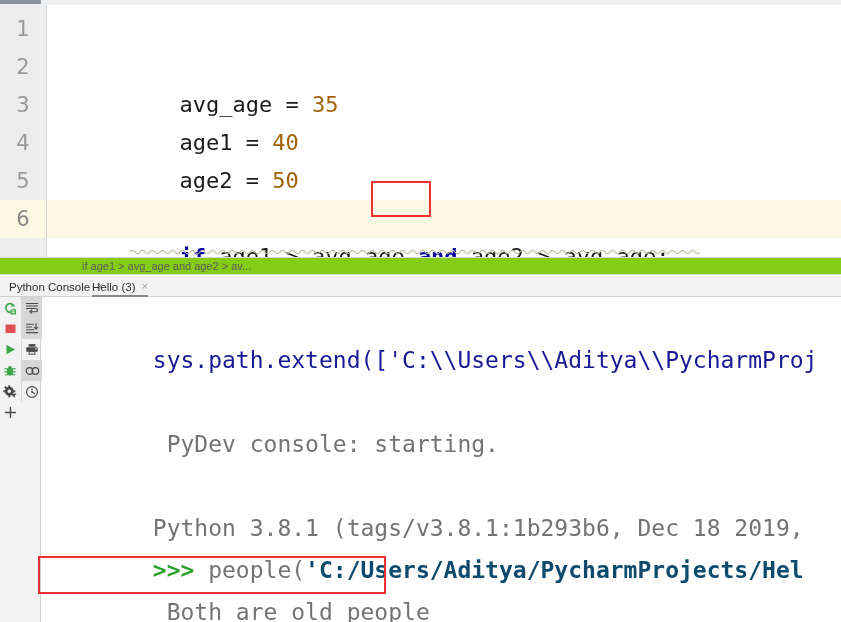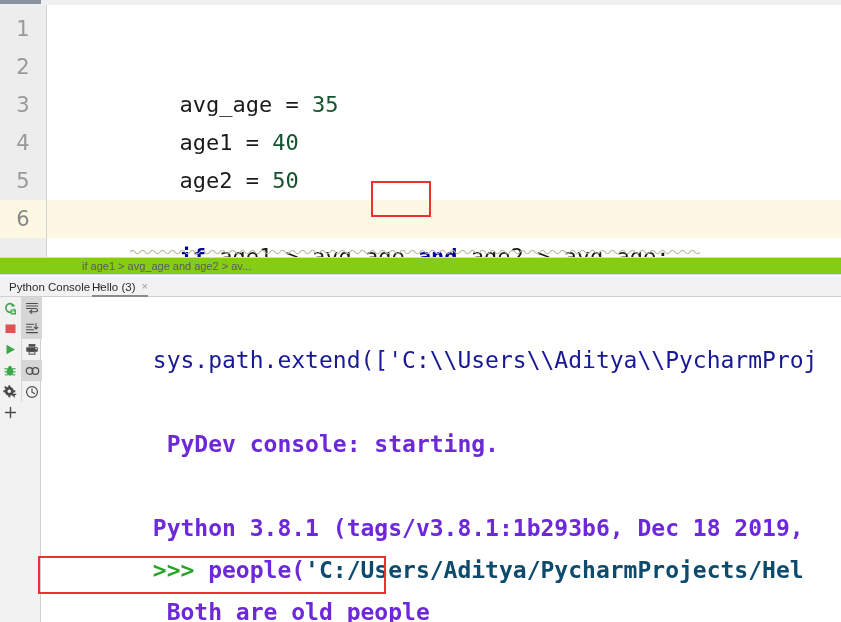--- a/index.html
+++ b/index.html
@@ -86,21 +86,21 @@
     font-family: "DejaVu Sans Mono", monospace;
     font-size: 22px;
     color: #1a1a1a;
     letter-spacing: 0px;
   }
   .code-line.current {
     background: #fcf8e3;
   }
   .code-text { padding-left: 36px; }
 
-  .tok-num   { color: #14532d; text-align: right; }
+  .tok-num   { color: #a16207; text-align: right; }
   .tok-kw    { color: #00009b; font-weight: bold; }
   .tok-plain { color: #1a1a1a; }
 
   
   .annot-and {
     position: absolute;
     left: 371px; top: 176px;
     width: 60px; height: 36px;
     border: 2px solid #f03030;
     box-sizing: border-box;
@@ -216,21 +216,21 @@
     line-height: 42px;
     white-space: pre;
   }
   .c-line {
     position: absolute;
     left: 0;
     white-space: pre;
     text-align: center;
   }
   .c-navy  { color: #181896; }
-  .c-black { color: #6d28d9; font-weight: bold; }
+  .c-black { color: #737373; }
   .c-green { color: #29a329; font-weight: bold; }
   .c-teal  { color: #0c4a6e; font-weight: bold; }
 
   
   .annot-output {
     position: absolute;
     left: 38px; top: 556px;
     width: 348px; height: 38px;
     border: 2px solid #f03030;
     box-sizing: border-box;

